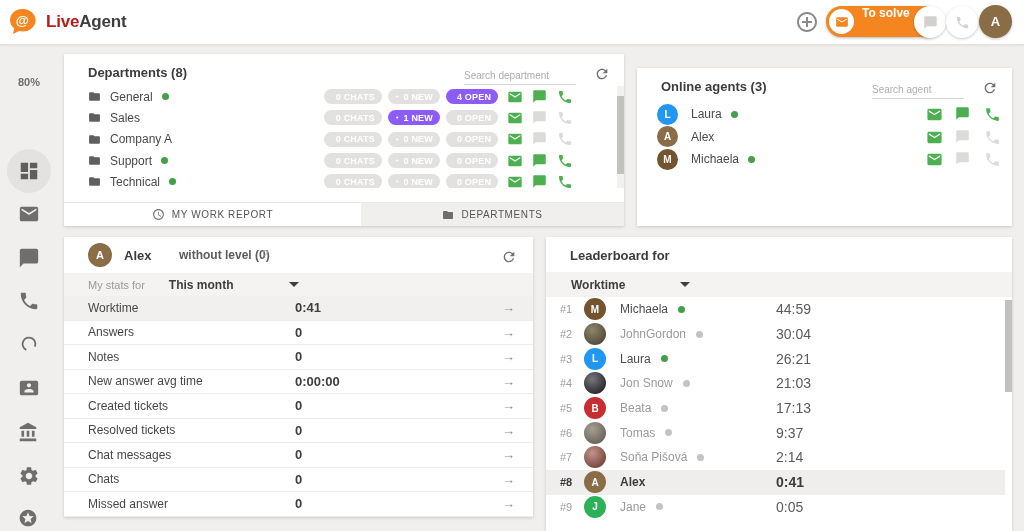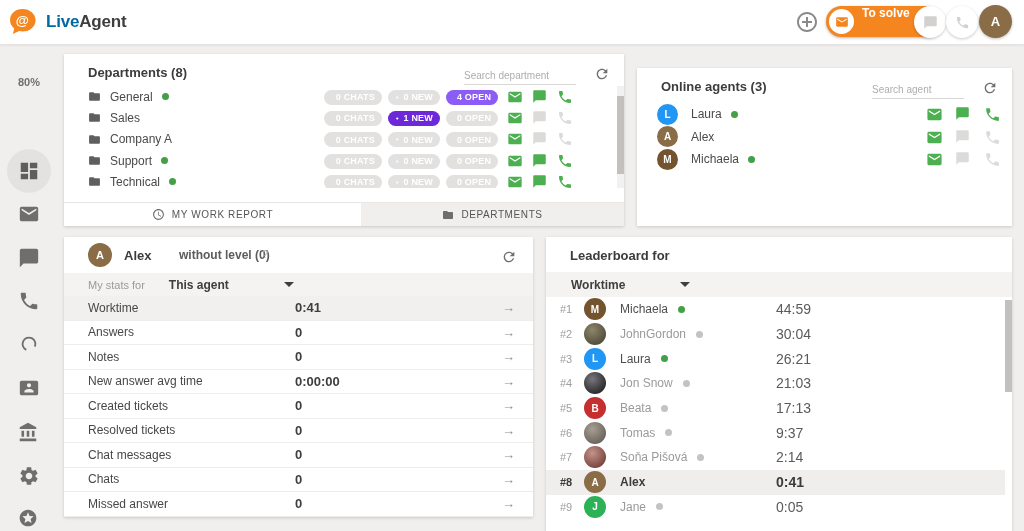--- a/index.html
+++ b/index.html
@@ -3,21 +3,21 @@
 <meta charset="utf-8">
 <style>
   *{margin:0;padding:0;box-sizing:border-box}
   html,body{width:1024px;height:531px;overflow:hidden;background:#f0efed;font-family:"Liberation Sans",sans-serif;-webkit-font-smoothing:antialiased}
   svg{display:block}
 
   
   .header{position:absolute;left:0;top:0;width:1024px;height:45px;background:#fff;border-bottom:1px solid #e4e2e0;box-shadow:0 1px 2px rgba(0,0,0,.05);z-index:10}
   .logo{position:absolute;left:9px;top:8px;display:flex;align-items:center}
   .logo-text{font-size:17px;font-weight:bold;margin-left:6px;letter-spacing:-.2px}
-  .logo-live{color:#0369a1}.logo-agent{color:#3e3e3e}
+  .logo-live{color:#b91c1c}.logo-agent{color:#3e3e3e}
   .hicon-btn{position:absolute;top:6px;width:32px;height:32px;border-radius:50%;background:#fff;box-shadow:0 1px 3px rgba(0,0,0,.22);display:flex;align-items:center;justify-content:center;cursor:pointer}
   .plusbtn{position:absolute;top:9px;width:26px;height:26px;display:flex;align-items:center;justify-content:center;cursor:pointer}
   .tosolve{position:absolute;left:826px;top:6px;height:31px;border-radius:17px;background:#f5861f;box-shadow:0 1px 3px rgba(0,0,0,.28);display:flex;align-items:flex-start;color:#fff;cursor:pointer;padding-right:14px}
   .tosolve .envc{width:25px;height:25px;border-radius:50%;background:#fff;margin:3px 8px 3px 3px;display:flex;align-items:center;justify-content:center}
   .tosolve .tlabel{font-size:12px;font-weight:bold}
   .tosolve .tcount{font-size:12px;font-weight:bold;margin-left:12px}
   .avatar{border-radius:50%;color:#fff;display:flex;align-items:center;justify-content:center;font-weight:bold}
   .h-avatar{position:absolute;left:979px;top:5px;width:33px;height:33px;font-size:13px;box-shadow:0 1px 3px rgba(0,0,0,.25);cursor:pointer}
 
   
@@ -33,24 +33,24 @@
   .searchbox::placeholder{color:#adadad}
   .refresh{position:absolute;top:12px;width:16px;height:16px;color:#6f6f6f;cursor:pointer}
 
   
   #departments{left:64px;top:54px;width:560px;height:172px}
   .dep-rows{position:absolute;left:0;top:32px;width:553px;height:102px;overflow:hidden}
   .dep-row{display:flex;align-items:center;height:21.3px;padding:0 0 0 24px}
   .dep-name{font-size:12px;color:#4a4a4a;margin-left:9px}
   .dot{width:7px;height:7px;border-radius:50%;margin-left:9px}
   .dot.on{background:#43a047}.dot.off{background:#c3c3c3}
-  .row-right{margin-left:auto;display:flex;align-items:flex-end;padding-right:44px}
+  .row-right{margin-left:auto;display:flex;align-items:center;padding-right:44px}
   .pill{height:15px;border-radius:8px;display:flex;align-items:center;justify-content:center;color:#fff;font-size:9px;font-weight:bold;letter-spacing:.2px;margin-left:6px;padding:0 7px;white-space:nowrap}
   .pill svg{margin-right:4px}
-  .pill.gray{background:#e2e1e0}.pill.orange{background:#6d28d9}.pill.yellow{background:#8b5cf6}
+  .pill.gray{background:#e2e1e0}.pill.orange{background:#8b5cf6}.pill.yellow{background:#8b5cf6}
   .pill.w56{width:58px}.pill.w52{width:52px}
   .act{width:16px;height:16px;margin-left:9px;cursor:pointer}
   .act.on{color:#4caf50}.act.off{color:#dcdbda;cursor:default}
   .vscroll{position:absolute;width:7px;background:#f2f1f0}
   .vthumb{position:absolute;left:0;width:7px;background:#c2c1c0}
   #dep-scroll{right:0;top:32px;height:102px}
   #dep-thumb{top:10px;height:78px}
 
   .tabbar{position:absolute;left:0;bottom:0;width:100%;height:24px;display:flex;border-top:1px solid #e9e7e5}
   .tab{flex:1;display:flex;align-items:center;justify-content:center;font-size:10px;color:#555;letter-spacing:.6px;cursor:pointer;gap:7px}
@@ -563,21 +563,21 @@
     <span class="ms-level">without level (0)</span>
     <span class="ms-help">?</span>
     <span class="refresh" style="right:16px">
         <svg width="16" height="16" viewBox="0 0 24 24" fill="currentColor">
           <use href="#i-refresh"></use>
         </svg>
       </span>
   </div>
   <div class="ms-period">
     <span class="ms-period-label">My stats for</span>
-    <span class="ms-period-value">This agent</span>
+    <span class="ms-period-value">This month</span>
     <span class="caret"></span>
   </div>
   <div class="ms-rows">
       <div class="ms-row hl">
     <span class="ms-label">Worktime</span>
     <span class="ms-value">0:41</span>
     <span class="ms-arrow">→</span>
   </div>
       <div class="ms-row">
     <span class="ms-label">Answers</span>

